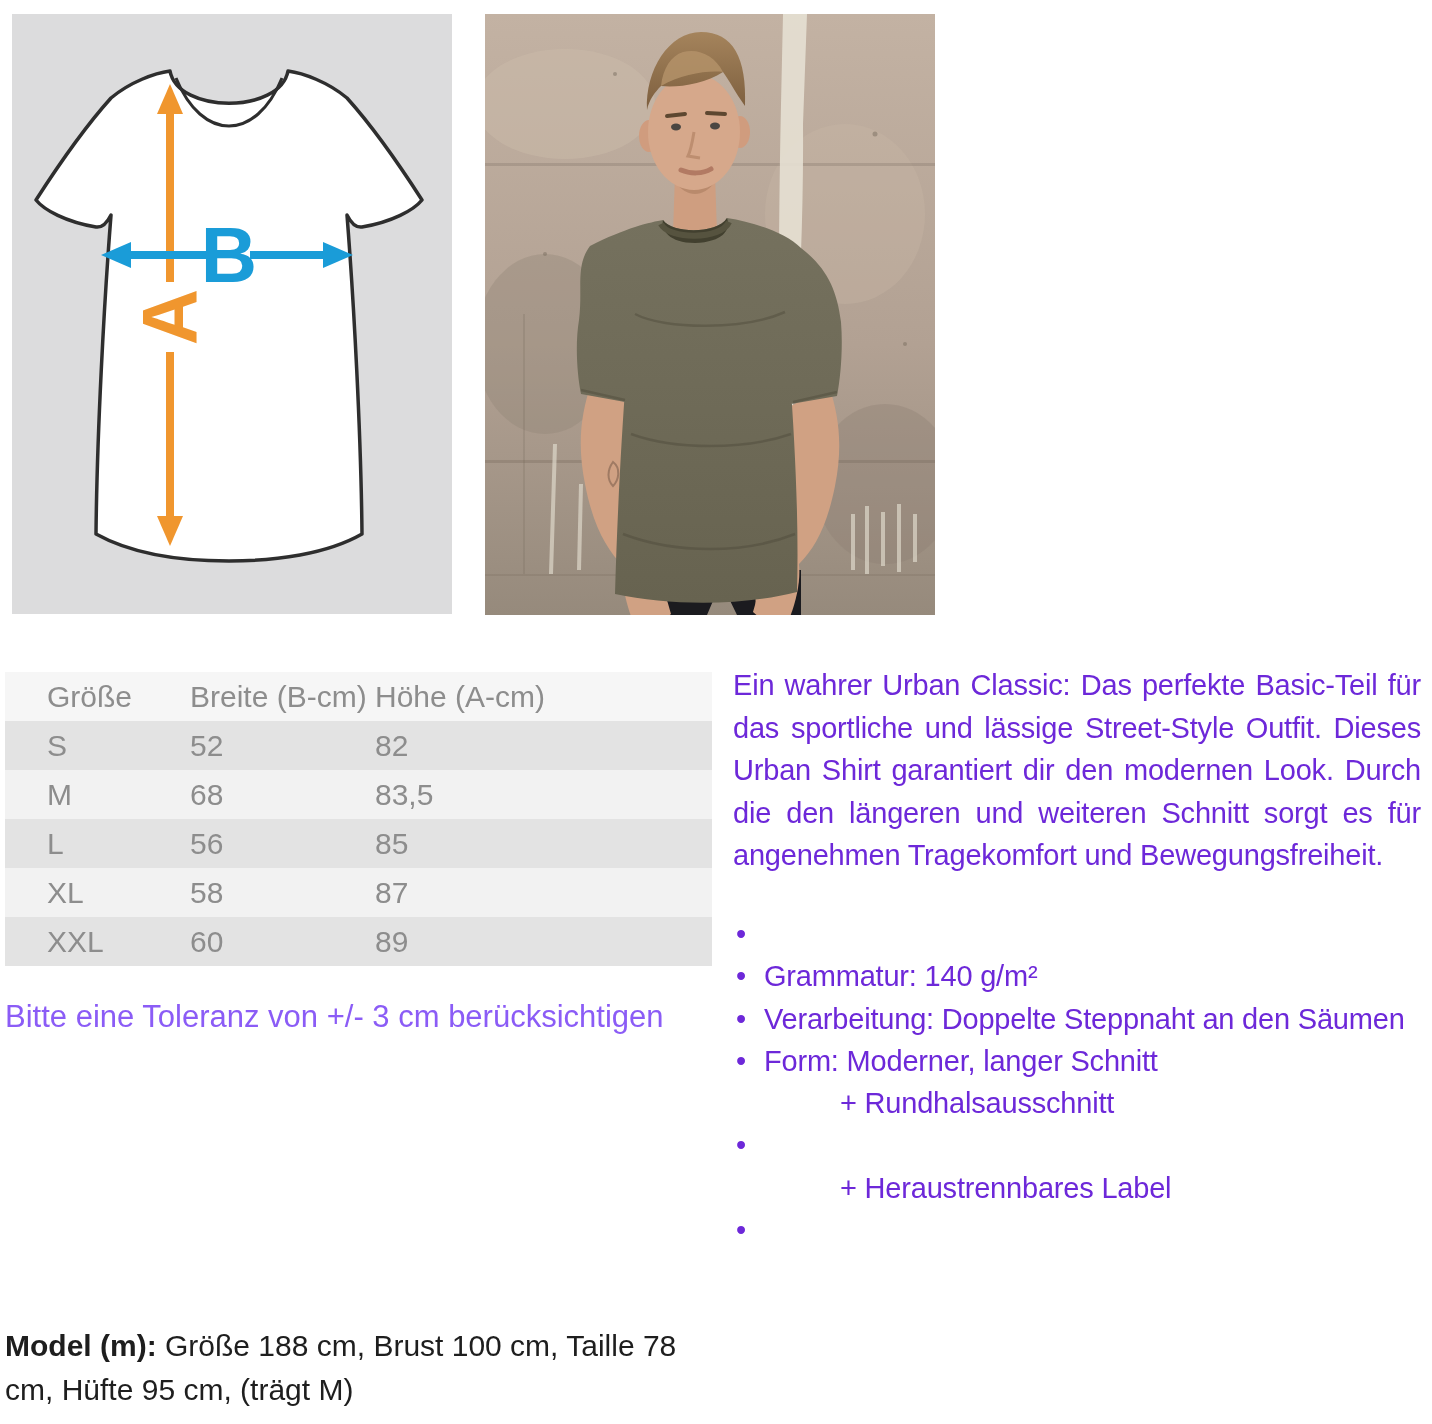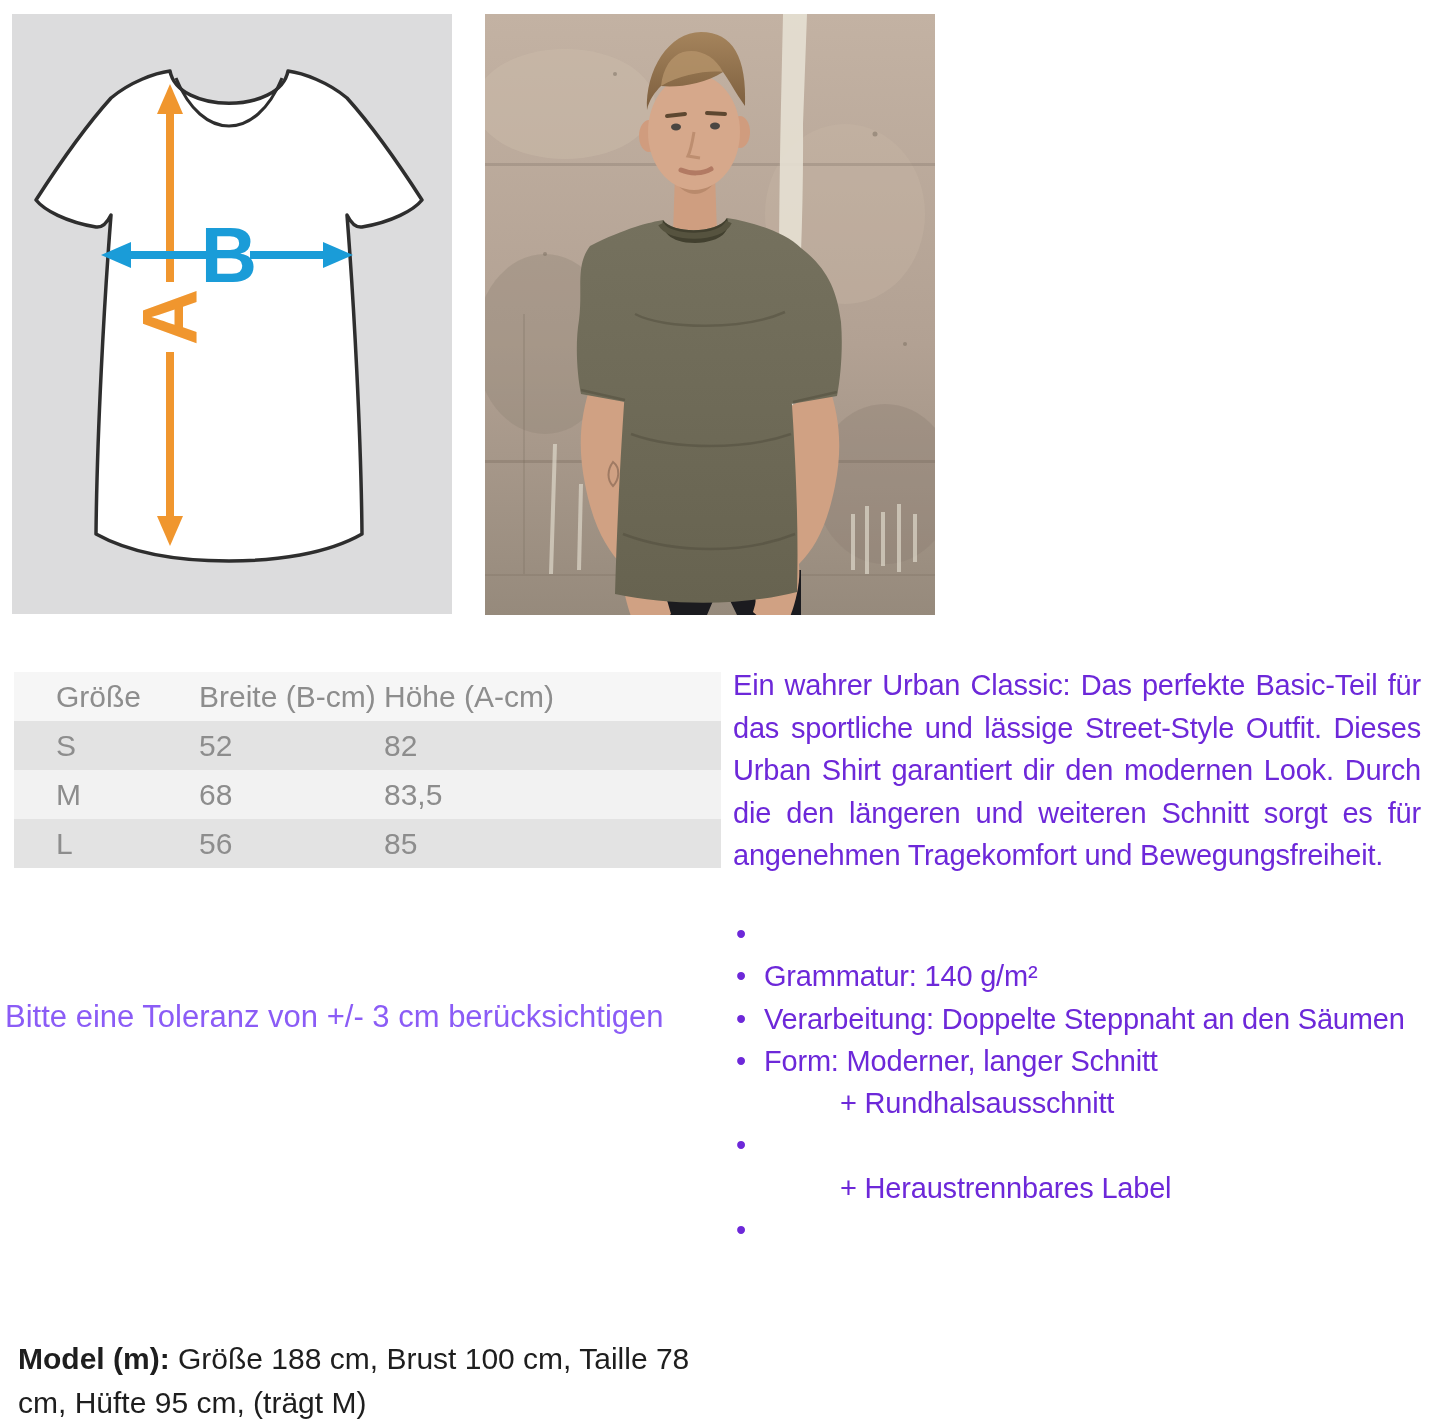--- a/index.html
+++ b/index.html
@@ -6,21 +6,21 @@
   .page{
     position:relative;width:1432px;height:1424px;background:#ffffff;
     font-family:"Liberation Sans",sans-serif;overflow:hidden;
   }
   
   .diagram-box{position:absolute;left:12px;top:14px;width:440px;height:600px;}
   .photo-box{position:absolute;left:485px;top:14px;width:450px;height:601px;}
   .diagram-box svg,.photo-box svg{display:block;width:100%;height:100%;}
 
   
-  table.size-table{position:absolute;left:14px;top:672px;width:707px;border-collapse:collapse;table-layout:fixed;}
+  table.size-table{position:absolute;left:5px;top:672px;width:707px;border-collapse:collapse;table-layout:fixed;}
   table.size-table th,table.size-table td{
     height:49px;padding:0;font-size:30px;font-weight:400;color:#8d8d8d;
     text-align:left;vertical-align:middle;white-space:nowrap;
   }
   table.size-table thead tr{background:#f6f6f6;}
   table.size-table tbody tr:nth-child(odd){background:#e3e3e3;}
   table.size-table tbody tr:nth-child(even){background:#f2f2f2;}
   .c1{width:150px;} .c2{width:190px;} .c3{width:367px;}
   table.size-table th:nth-child(1),table.size-table td:nth-child(1){padding-left:42px;}
   table.size-table th:nth-child(2),table.size-table td:nth-child(2){padding-left:35px;}
@@ -30,21 +30,21 @@
 
   
   .right-col{position:absolute;left:733px;top:664px;width:688px;color:#6d28d9;}
   .desc{margin:0;font-size:29px;line-height:42.6px;text-align:justify;letter-spacing:-0.2px;}
   .bullets{margin-top:36px;font-size:29px;line-height:42.3px;letter-spacing:-0.2px;}
   .bullet{display:flex;}
   .bullet .dot{width:28px;padding-left:3px;flex:none;}
   .bullet .txt{white-space:pre-wrap;}
   .bullet.sub{margin-left:107px;text-align:right;}
 
-  .model-info{position:absolute;left:5px;top:1324px;margin:13px;width:724px;
+  .model-info{position:absolute;left:5px;top:1324px;margin:0;width:724px;
     font-size:30px;line-height:44px;color:#1e1e1e;}
   .model-info b{font-weight:700;}
 </style>
 </head>
 <body>
 
 <div class="page">
 
   <div class="diagram-box">
     <svg viewBox="0 0 440 600">
@@ -215,20 +215,30 @@
       <tr>
         <td>M</td>
         <td>68</td>
         <td>83,5</td>
       </tr>
       <tr>
         <td>L</td>
         <td>56</td>
         <td>85</td>
       </tr>
+      <tr>
+        <td>XL</td>
+        <td>58</td>
+        <td>87</td>
+      </tr>
+      <tr>
+        <td>XXL</td>
+        <td>60</td>
+        <td>89</td>
+      </tr>
     </tbody>
   </table>
 
   <p class="tolerance">Bitte eine Toleranz von +/- 3 cm berücksichtigen</p>
 
   <div class="right-col">
     <p class="desc">Ein wahrer Urban Classic: Das perfekte Basic-Teil für das sportliche und lässige Street-Style Outfit. Dieses Urban Shirt garantiert dir den modernen Look. Durch die den längeren und weiteren Schnitt sorgt es für angenehmen Tragekomfort und Bewegungsfreiheit.</p>
     <div class="bullets">
       <div class="bullet">
         <span class="dot">•</span>

